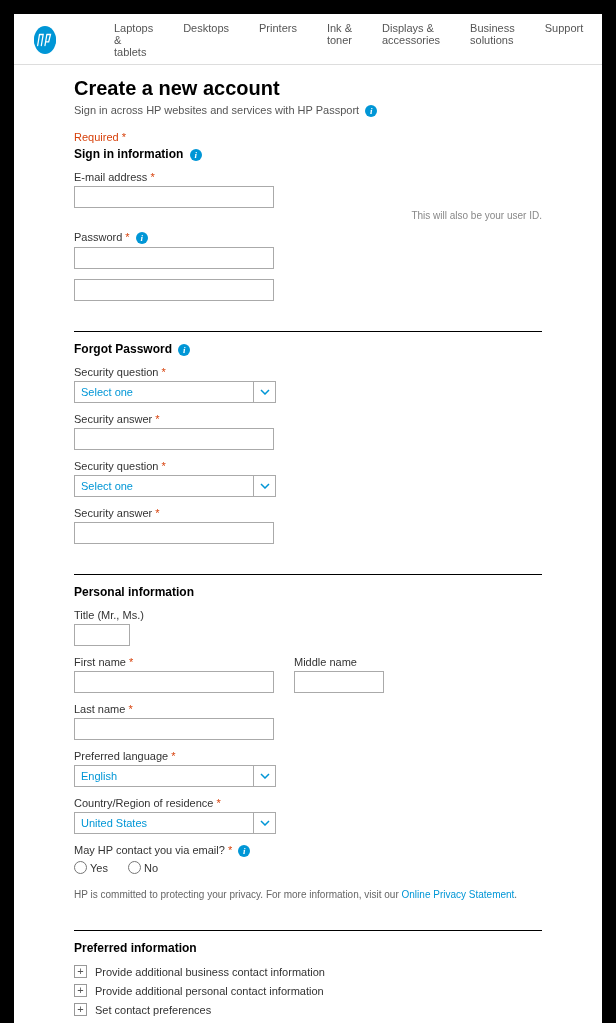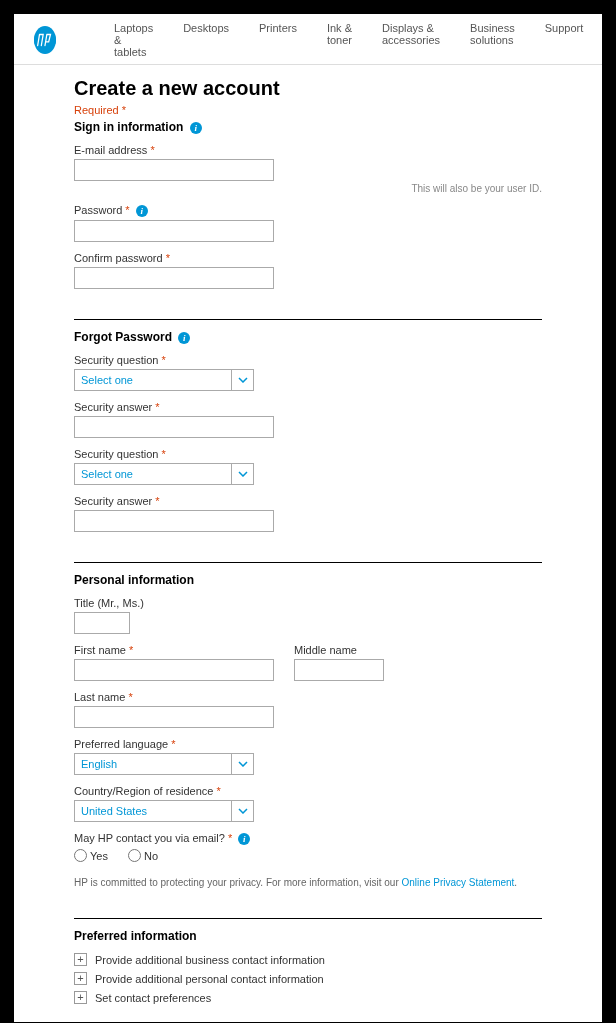--- a/index.html
+++ b/index.html
@@ -14,21 +14,21 @@
 h1 { font-size: 20px; font-weight: bold; margin-bottom: 4px; color: #000; }
 .subtitle { font-size: 11px; color: #555; margin-bottom: 14px; }
 .tooltip-icon { display: inline-flex; align-items: center; justify-content: center; width: 12px; height: 12px; border-radius: 50%; background: #0096d6; color: #fff; font-size: 9px; font-style: italic; font-family: Georgia, serif; font-weight: bold; vertical-align: middle; margin-left: 3px; }
 .required-note { color: #d7410b; font-size: 11px; margin-bottom: 4px; }
 .section-head { font-weight: bold; font-size: 12px; margin-bottom: 10px; color: #000; }
 .field { margin-bottom: 10px; }
 .field label { display: block; font-size: 11px; color: #333; margin-bottom: 3px; }
 .req-mark { color: #d7410b; }
 .text-input { width: 200px; height: 22px; border: 1px solid #aaa; padding: 2px 4px; font-size: 12px; }
 .text-input.small { width: 56px; }
-.select-wrap { position: relative; width: 180px; height: 22px; border: 1px solid #aaa; display: flex; align-items: center; background: #fff; }
+.select-wrap { position: relative; width: 202px; height: 22px; border: 1px solid #aaa; display: flex; align-items: center; background: #fff; }
 .select-wrap .sel-text { flex: 1; padding: 0 6px; color: #0096d6; font-size: 11px; }
 .select-wrap .sel-btn { width: 22px; height: 100%; border-left: 1px solid #aaa; display: flex; align-items: center; justify-content: center; }
 .select-wrap .sel-btn svg { width: 10px; height: 6px; }
 .hint { font-size: 10px; color: #888; margin-top: 2px; text-align: right; }
 hr.divider { border: none; border-top: 1px solid #000; margin: 30px 0 10px 0; }
 .row2 { display: flex; gap: 20px; }
 .radio-row { display: flex; gap: 20px; align-items: center; margin-top: 4px; }
 .radio-row label { font-size: 11px; display: flex; align-items: center; gap: 3px; }
 .radio-row input { margin: 0; }
 .privacy { font-size: 10px; color: #666; margin-top: 12px; }
@@ -53,41 +53,44 @@
       <span>Printers</span>
       <span>Ink &amp; toner</span>
       <span>Displays &amp; accessories</span>
       <span>Business solutions</span>
       <span>Support</span>
     </div>
   </div>
 
   <div class="content">
     <h1>Create a new account</h1>
+    <div class="subtitle">
+      <span>Sign in across HP websites and services with HP Passport</span>
+      <span class="tooltip-icon">i</span>
+    </div>
 
     <div class="required-note">Required *</div>
 
     <div class="section-head">
       <span>Sign in information</span>
       <span class="tooltip-icon">i</span>
     </div>
 
     <div class="field">
       <label><span>E-mail address</span> <span class="req-mark">*</span></label>
       <input type="text" class="text-input" style="">
       <div class="hint">This will also be your user ID.</div>
     </div>
 
     <div class="field">
       <label><span>Password</span> <span class="req-mark">*</span> <span class="tooltip-icon">i</span></label>
       <input type="password" class="text-input" style="">
     </div>
 
     <div class="field">
-      <label><span>Confirm password</span> <span class="req-mark">*</span></label>
       <input type="password" class="text-input" style="">
     </div>
 
     <hr class="divider">
 
     <div class="section-head">
       <span>Forgot Password</span>
       <span class="tooltip-icon">i</span>
     </div>
 

